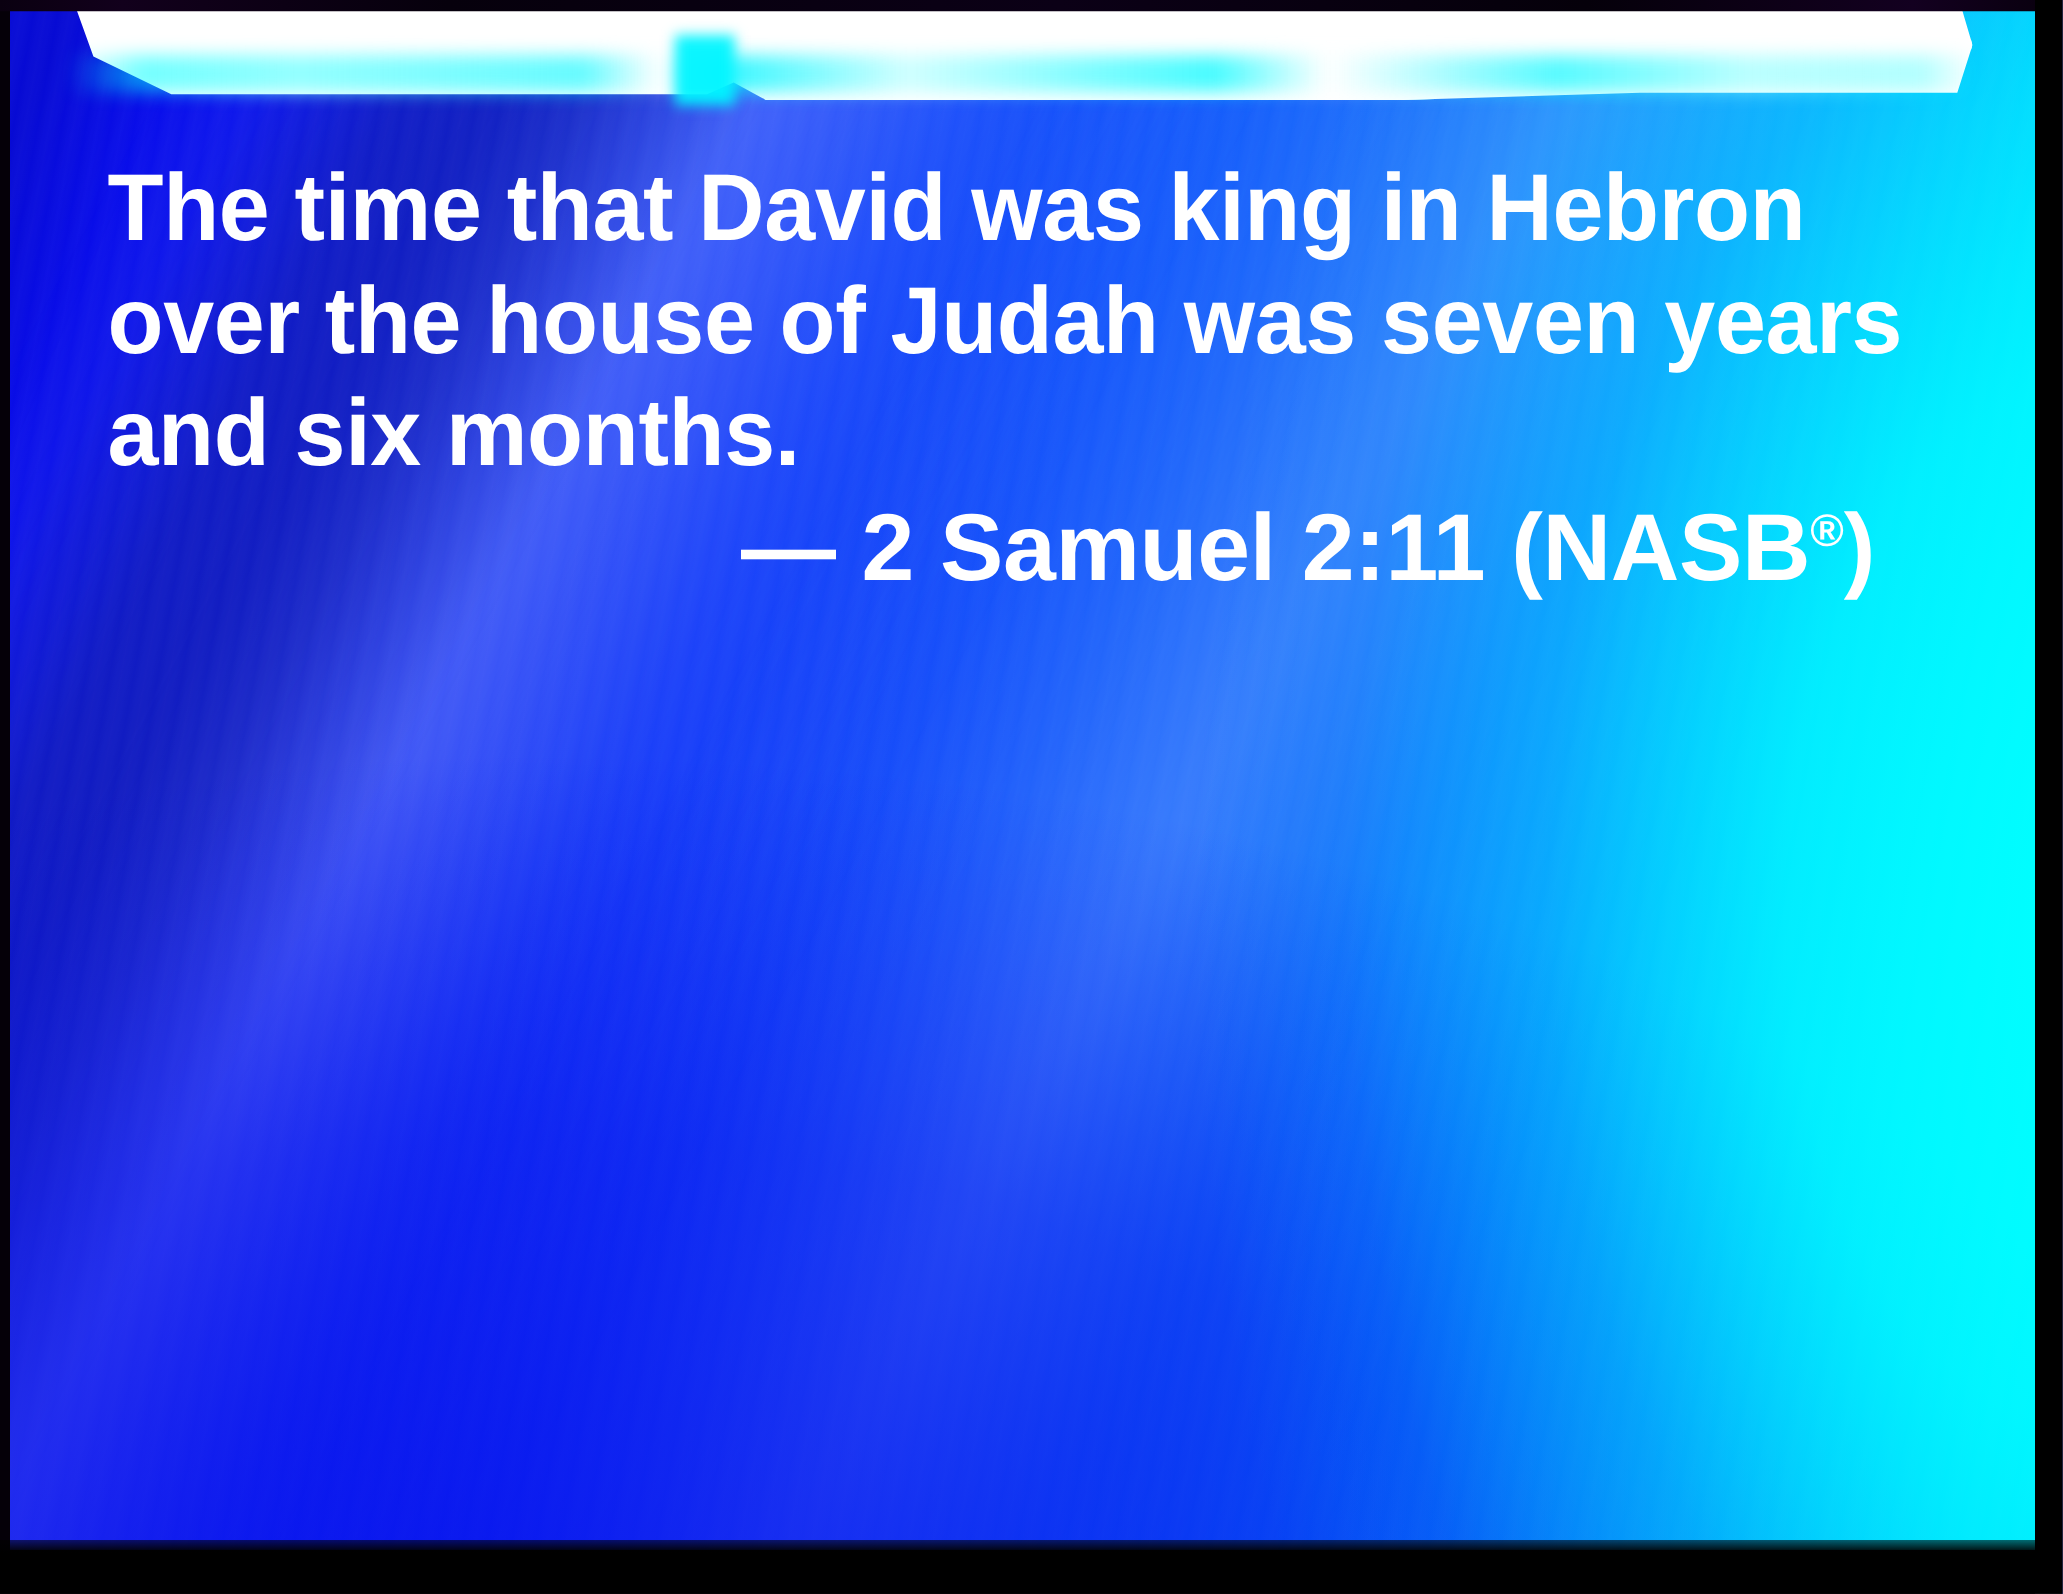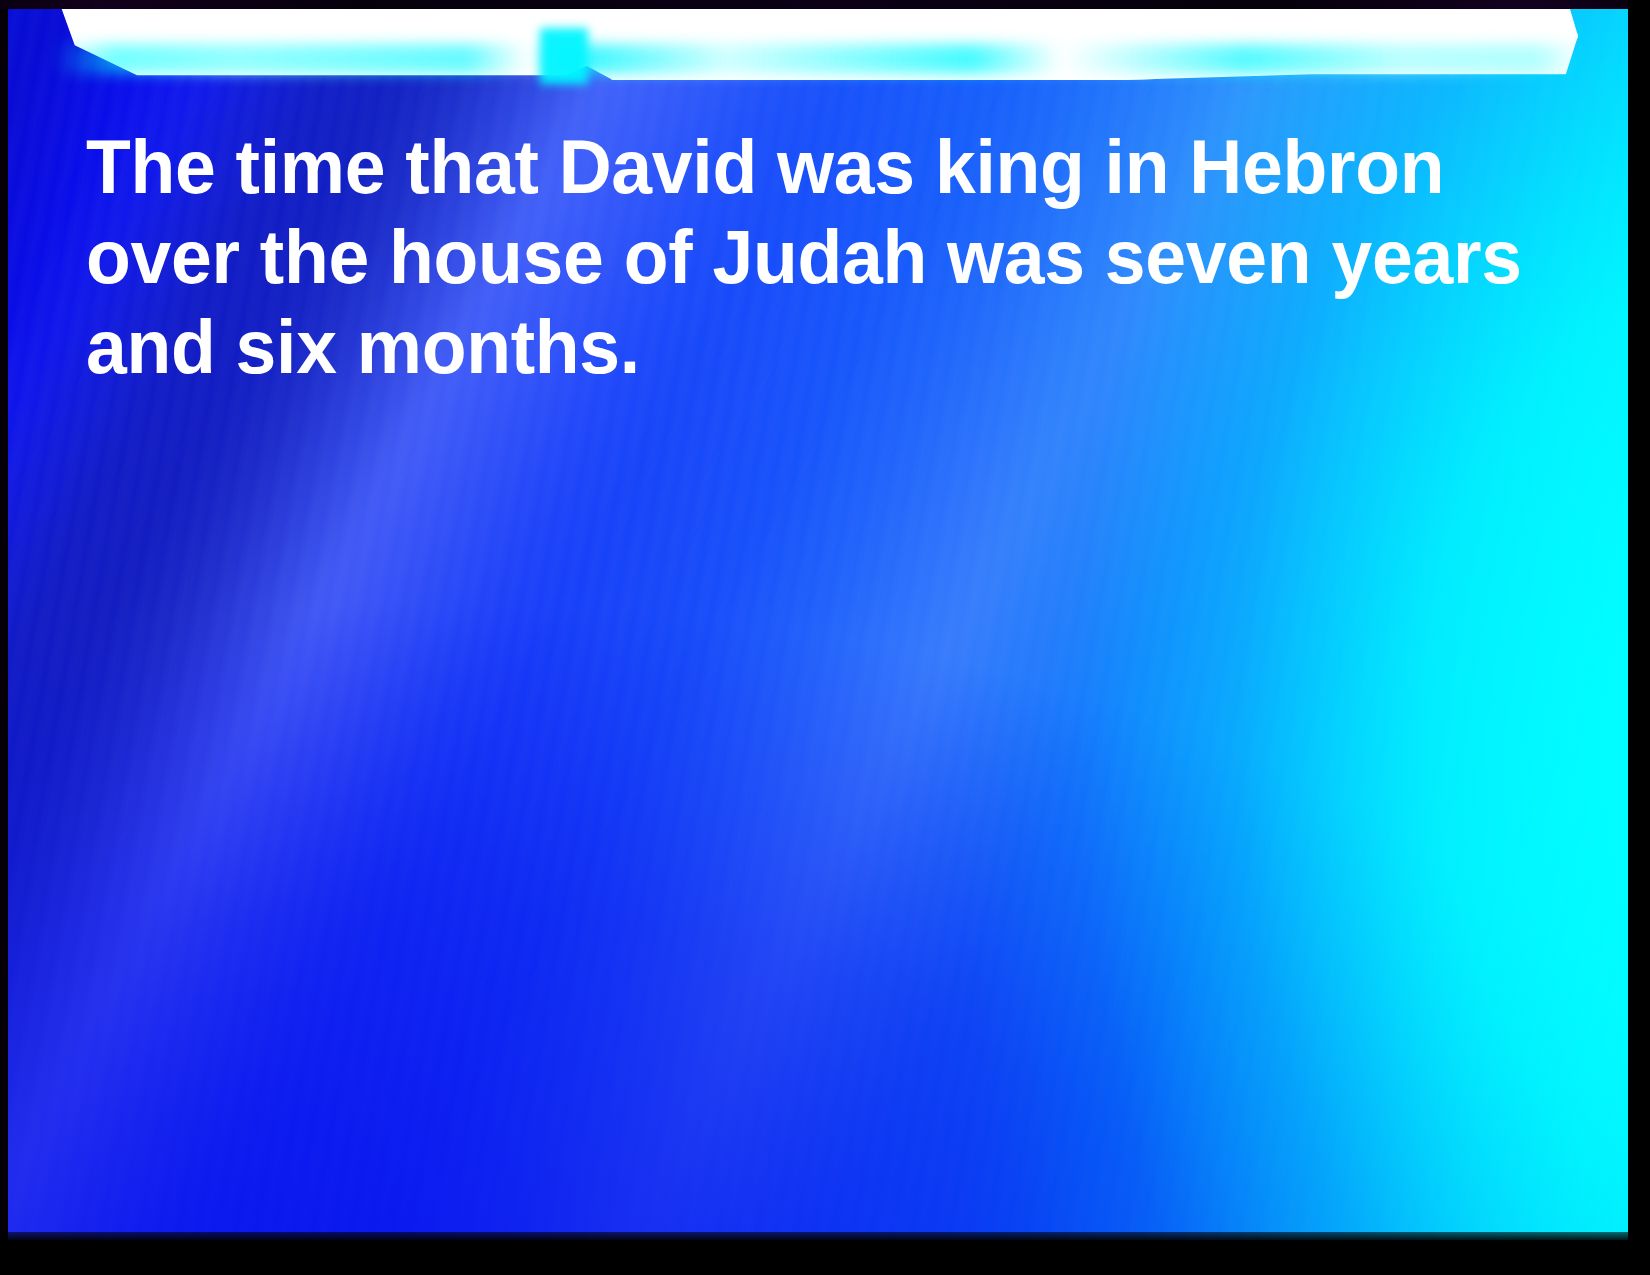--- a/index.html
+++ b/index.html
@@ -322,17 +322,18 @@
 
   <div class="bottom-band"></div>
 
   <div class="text-layer">
 
     <div class="verse-block">
       <div class="verse-line">The time that David was king in Hebron</div>
       <div class="verse-line">over the house of Judah was seven years</div>
       <div class="verse-line">and six months.</div>
 
+      <div class="citation"><span>—</span><span>&nbsp;</span><span>2 Samuel 2:11</span><span>&nbsp;</span><span>(NASB</span><span class="reg">®</span><span>)</span></div>
     </div>
 
   </div>
 
 </div>
 
 </body></html>

